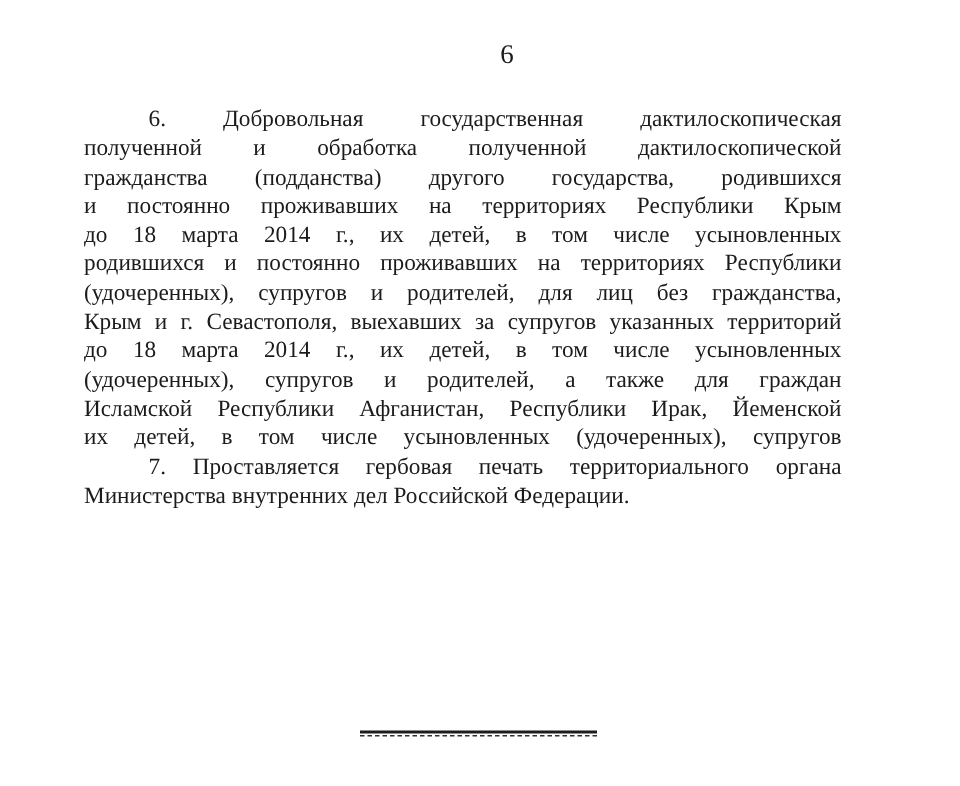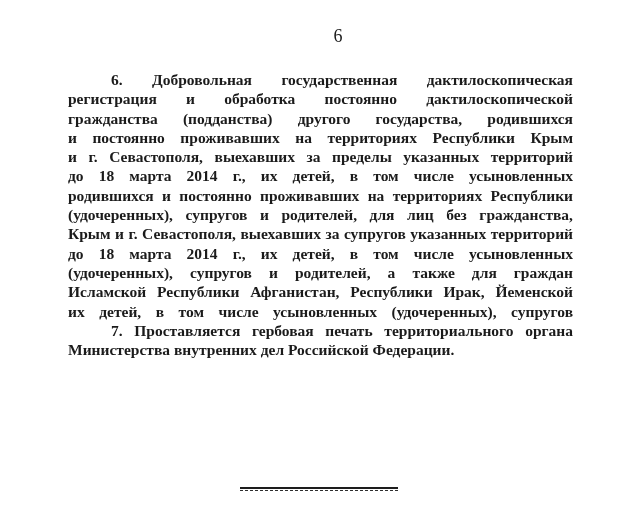--- a/index.html
+++ b/index.html
@@ -17,26 +17,25 @@
     top: 25px;
     left: 0;
     width: 676px;
     text-align: center;
     font-size: 18px;
     line-height: 22px;
     color: #1b1b1b;
   }
   .content {
     position: absolute;
-    left: 68px;
+    left: 56px;
     top: 70px;
     width: 505px;
     font-size: 15.5px;
     line-height: 19.3px;
-    font-weight: bold;
   }
   .paragraph { margin: 0; }
   .line {
     text-align: justify;
     text-align-last: justify;
     white-space: normal;
   }
   .line.first { padding-left: 43px; }
   .line.last { text-align-last: left; }
   .divider {
@@ -50,24 +49,23 @@
   }
 </style>
 </head>
 <body>
 
 <div class="page-number">6</div>
 
 <div class="content">
     <div class="paragraph">
       <div class="line first">6.&nbsp;Добровольная государственная дактилоскопическая</div>
-      <div class="line">регистрация и обработка постоянно дактилоскопической</div>
+      <div class="line">полученной и обработка полученной дактилоскопической</div>
       <div class="line">гражданства (подданства) другого государства, родившихся</div>
       <div class="line">и постоянно проживавших на территориях Республики Крым</div>
-      <div class="line">и г. Севастополя, выехавших за пределы указанных территорий</div>
       <div class="line">до 18 марта 2014 г., их детей, в том числе усыновленных</div>
       <div class="line">родившихся и постоянно проживавших на территориях Республики</div>
       <div class="line">(удочеренных), супругов и родителей, для лиц без гражданства,</div>
       <div class="line">Крым и г. Севастополя, выехавших за супругов указанных территорий</div>
       <div class="line">до 18 марта 2014 г., их детей, в том числе усыновленных</div>
       <div class="line">(удочеренных), супругов и родителей, а также для граждан</div>
       <div class="line">Исламской Республики Афганистан, Республики Ирак, Йеменской</div>
       <div class="line">их детей, в том числе усыновленных (удочеренных), супругов</div>
     </div>
     <div class="paragraph">

